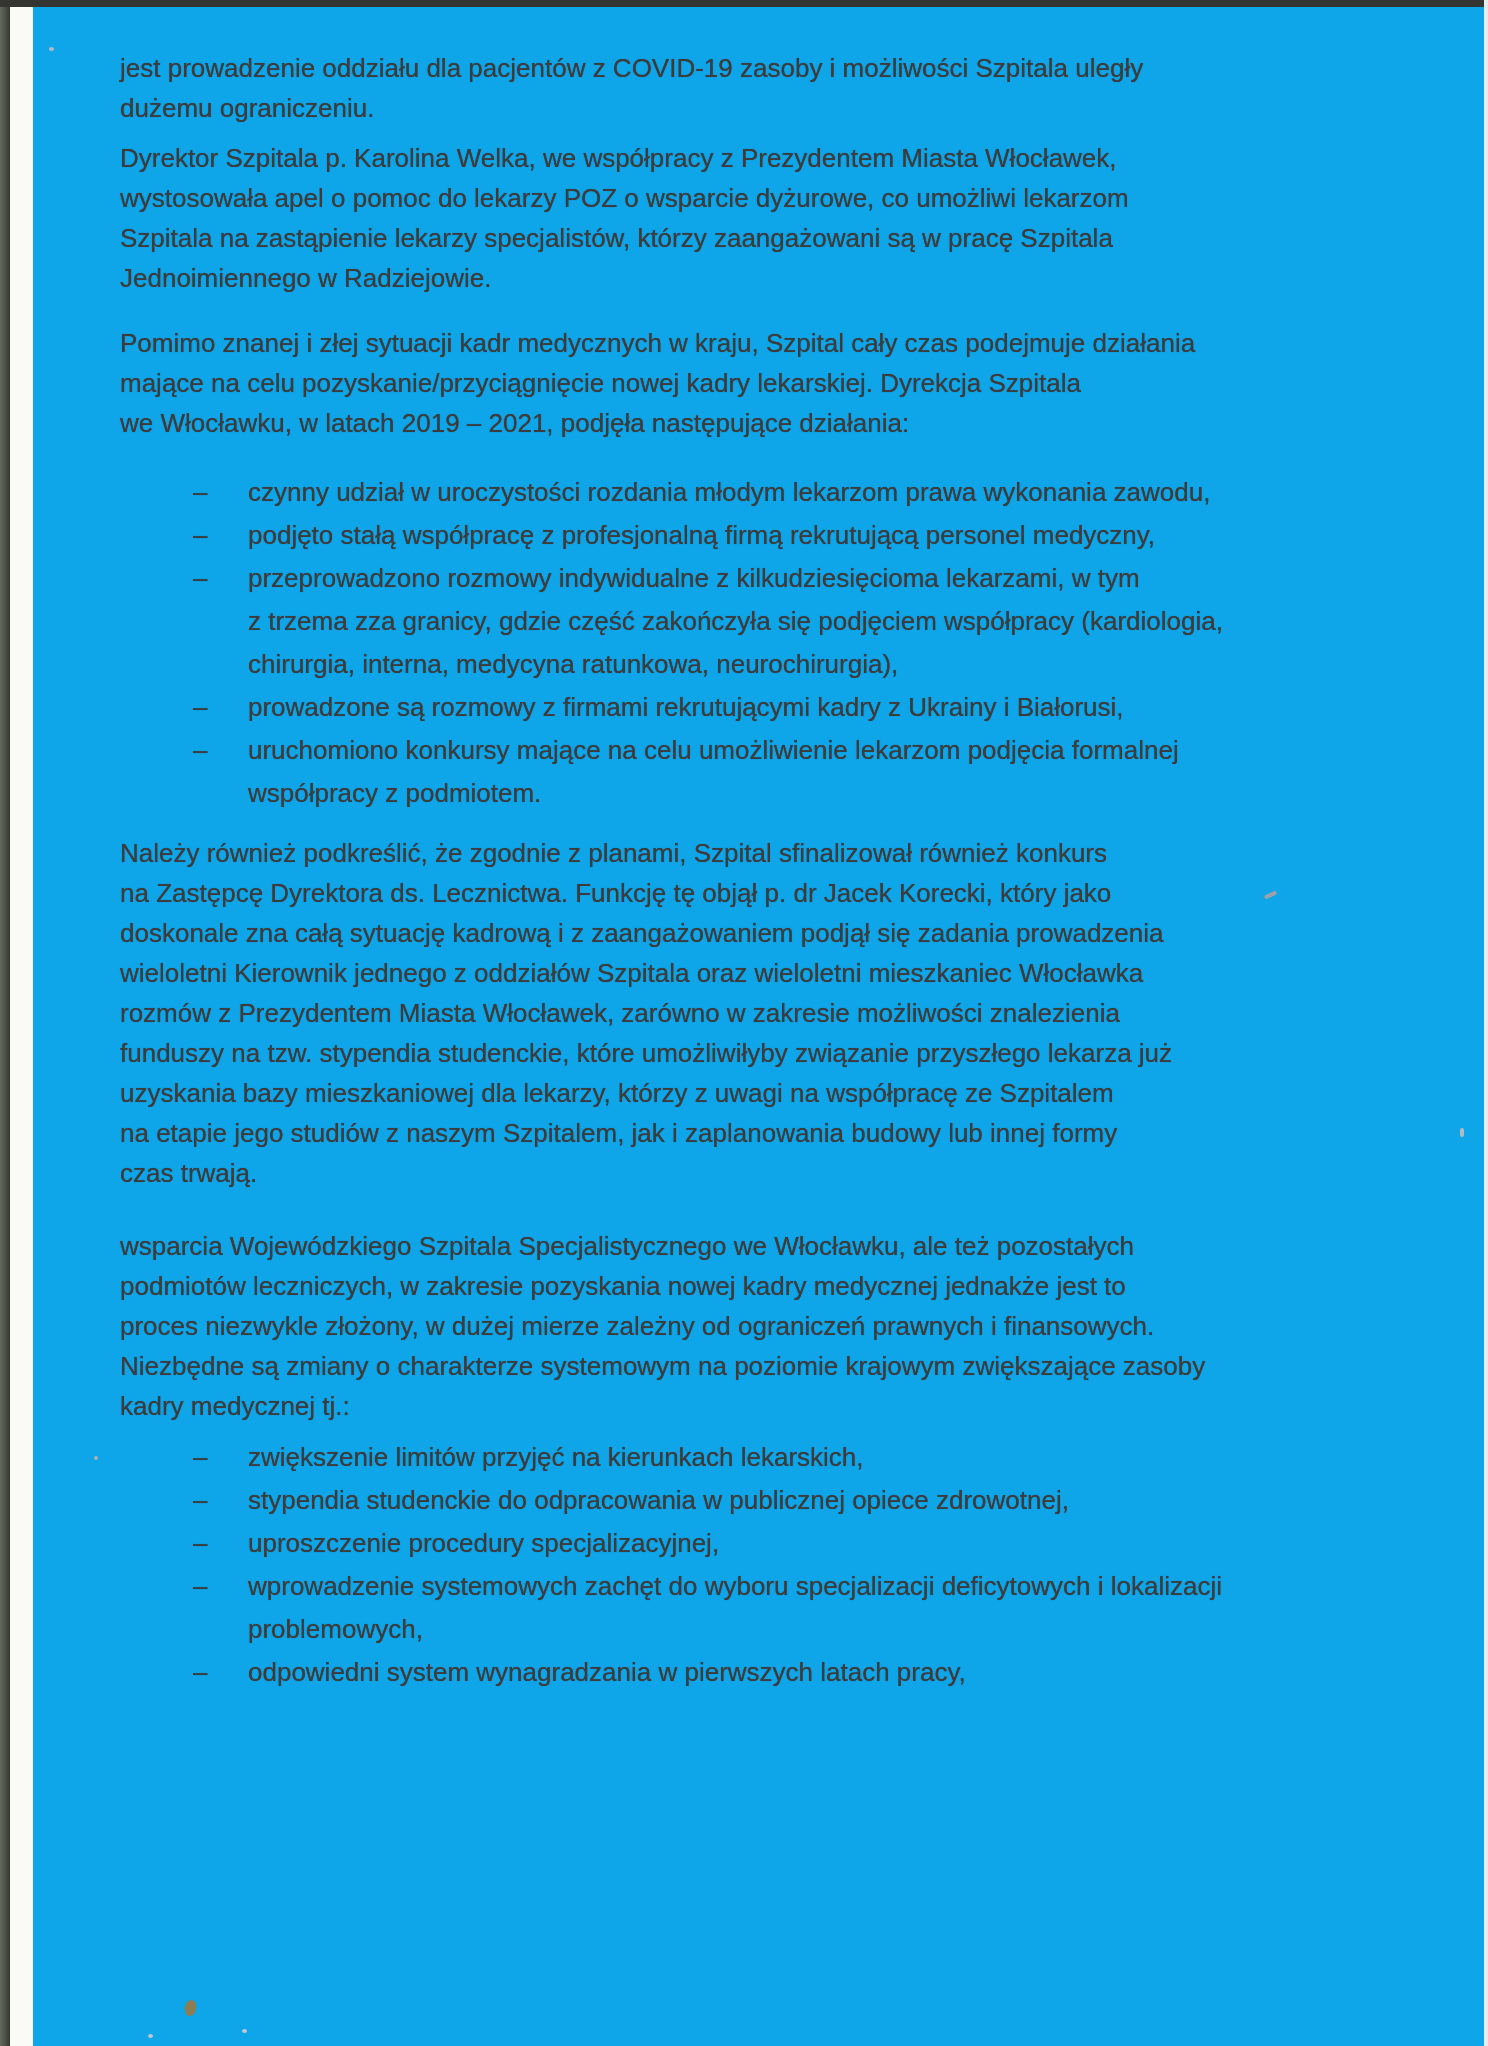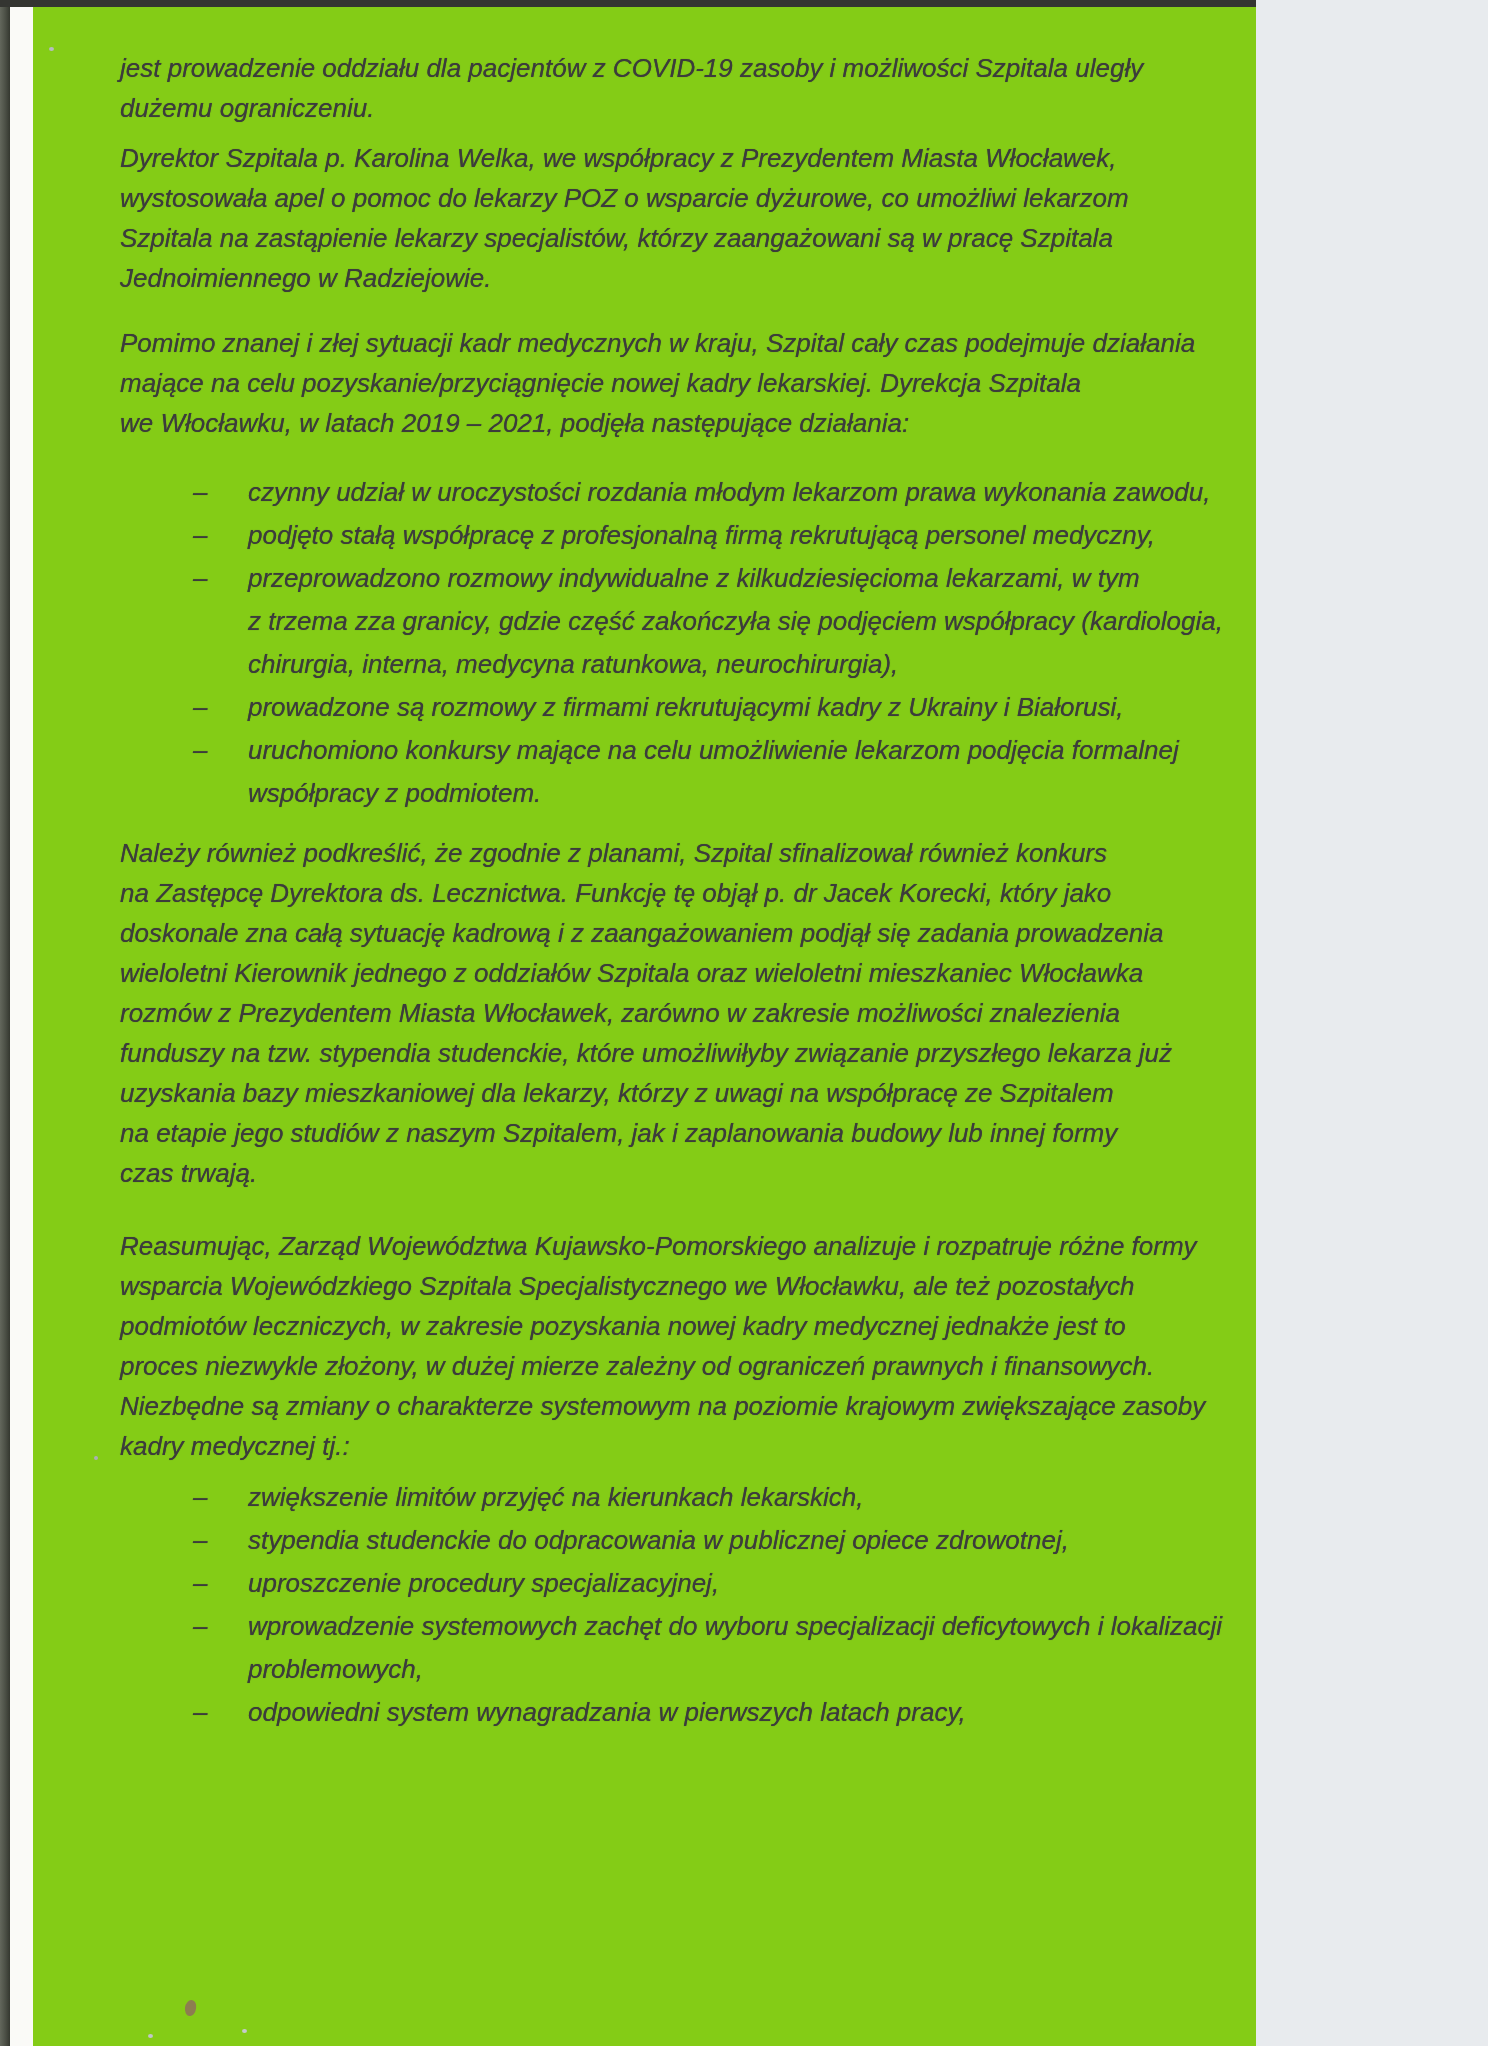--- a/index.html
+++ b/index.html
@@ -1,24 +1,23 @@
 <!DOCTYPE html>
 <html lang="pl"><head>
 <meta charset="utf-8">
 <title>Skan dokumentu</title>
 <style>
   html, body { margin: 0; padding: 0; background: #e8ebee; }
   .page {
     position: relative;
-    width: 1256px;
+    width: 1484px;
     height: 2046px;
-    background: #84cc16;
+    background: #0ea5e9;
     overflow: hidden;
     font-family: "Liberation Sans", sans-serif;
-    font-style: italic;
   }
   
   .left-band {
     position: absolute; left: 0; top: 0; bottom: 0; width: 10px;
     background: linear-gradient(90deg, #63675c 0%, #4b4f45 55%, #34372f 100%);
     z-index: 2;
   }
   .white-strip {
     position: absolute; left: 10px; top: 0; bottom: 0; width: 23px;
     background: #fafaf7;
@@ -134,21 +133,20 @@
       <div class="line">doskonale zna całą sytuację kadrową i z zaangażowaniem podjął się zadania prowadzenia</div>
       <div class="line">wieloletni Kierownik jednego z oddziałów Szpitala oraz wieloletni mieszkaniec Włocławka</div>
       <div class="line">rozmów z Prezydentem Miasta Włocławek, zarówno w zakresie możliwości znalezienia</div>
       <div class="line">funduszy na tzw. stypendia studenckie, które umożliwiłyby związanie przyszłego lekarza już</div>
       <div class="line">uzyskania bazy mieszkaniowej dla lekarzy, którzy z uwagi na współpracę ze Szpitalem</div>
       <div class="line">na etapie jego studiów z naszym Szpitalem, jak i zaplanowania budowy lub innej formy</div>
       <div class="line">czas trwają.</div>
     </div>
 
     <div class="para para-summary">
-      <div class="line">Reasumując, Zarząd Województwa Kujawsko-Pomorskiego analizuje i rozpatruje różne formy</div>
       <div class="line">wsparcia Wojewódzkiego Szpitala Specjalistycznego we Włocławku, ale też pozostałych</div>
       <div class="line">podmiotów leczniczych, w zakresie pozyskania nowej kadry medycznej jednakże jest to</div>
       <div class="line">proces niezwykle złożony, w dużej mierze zależny od ograniczeń prawnych i finansowych.</div>
       <div class="line">Niezbędne są zmiany o charakterze systemowym na poziomie krajowym zwiększające zasoby</div>
       <div class="line">kadry medycznej tj.:</div>
     </div>
 
     <div class="blist blist-system">
       <div class="li">
         <span class="dash">–</span>

